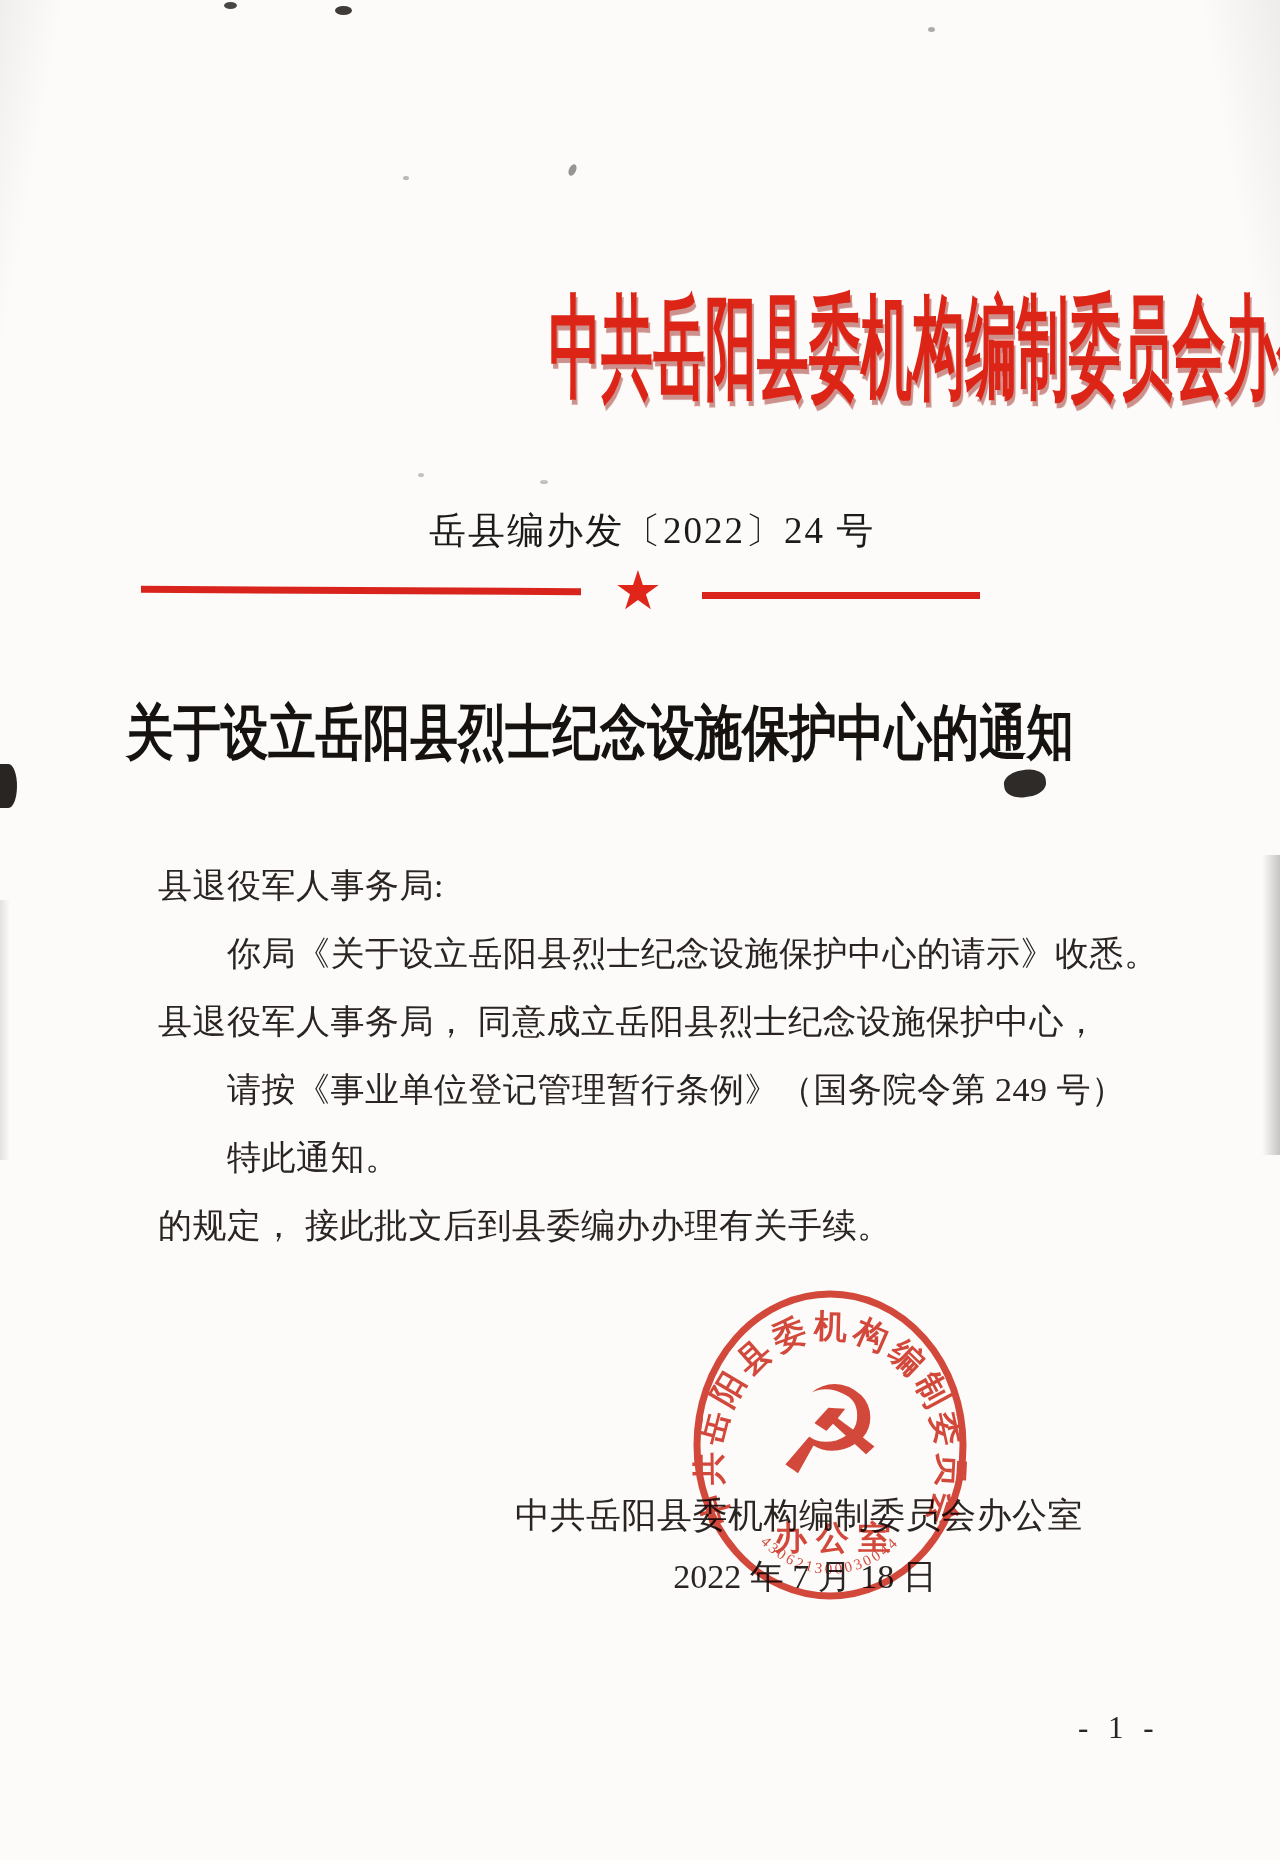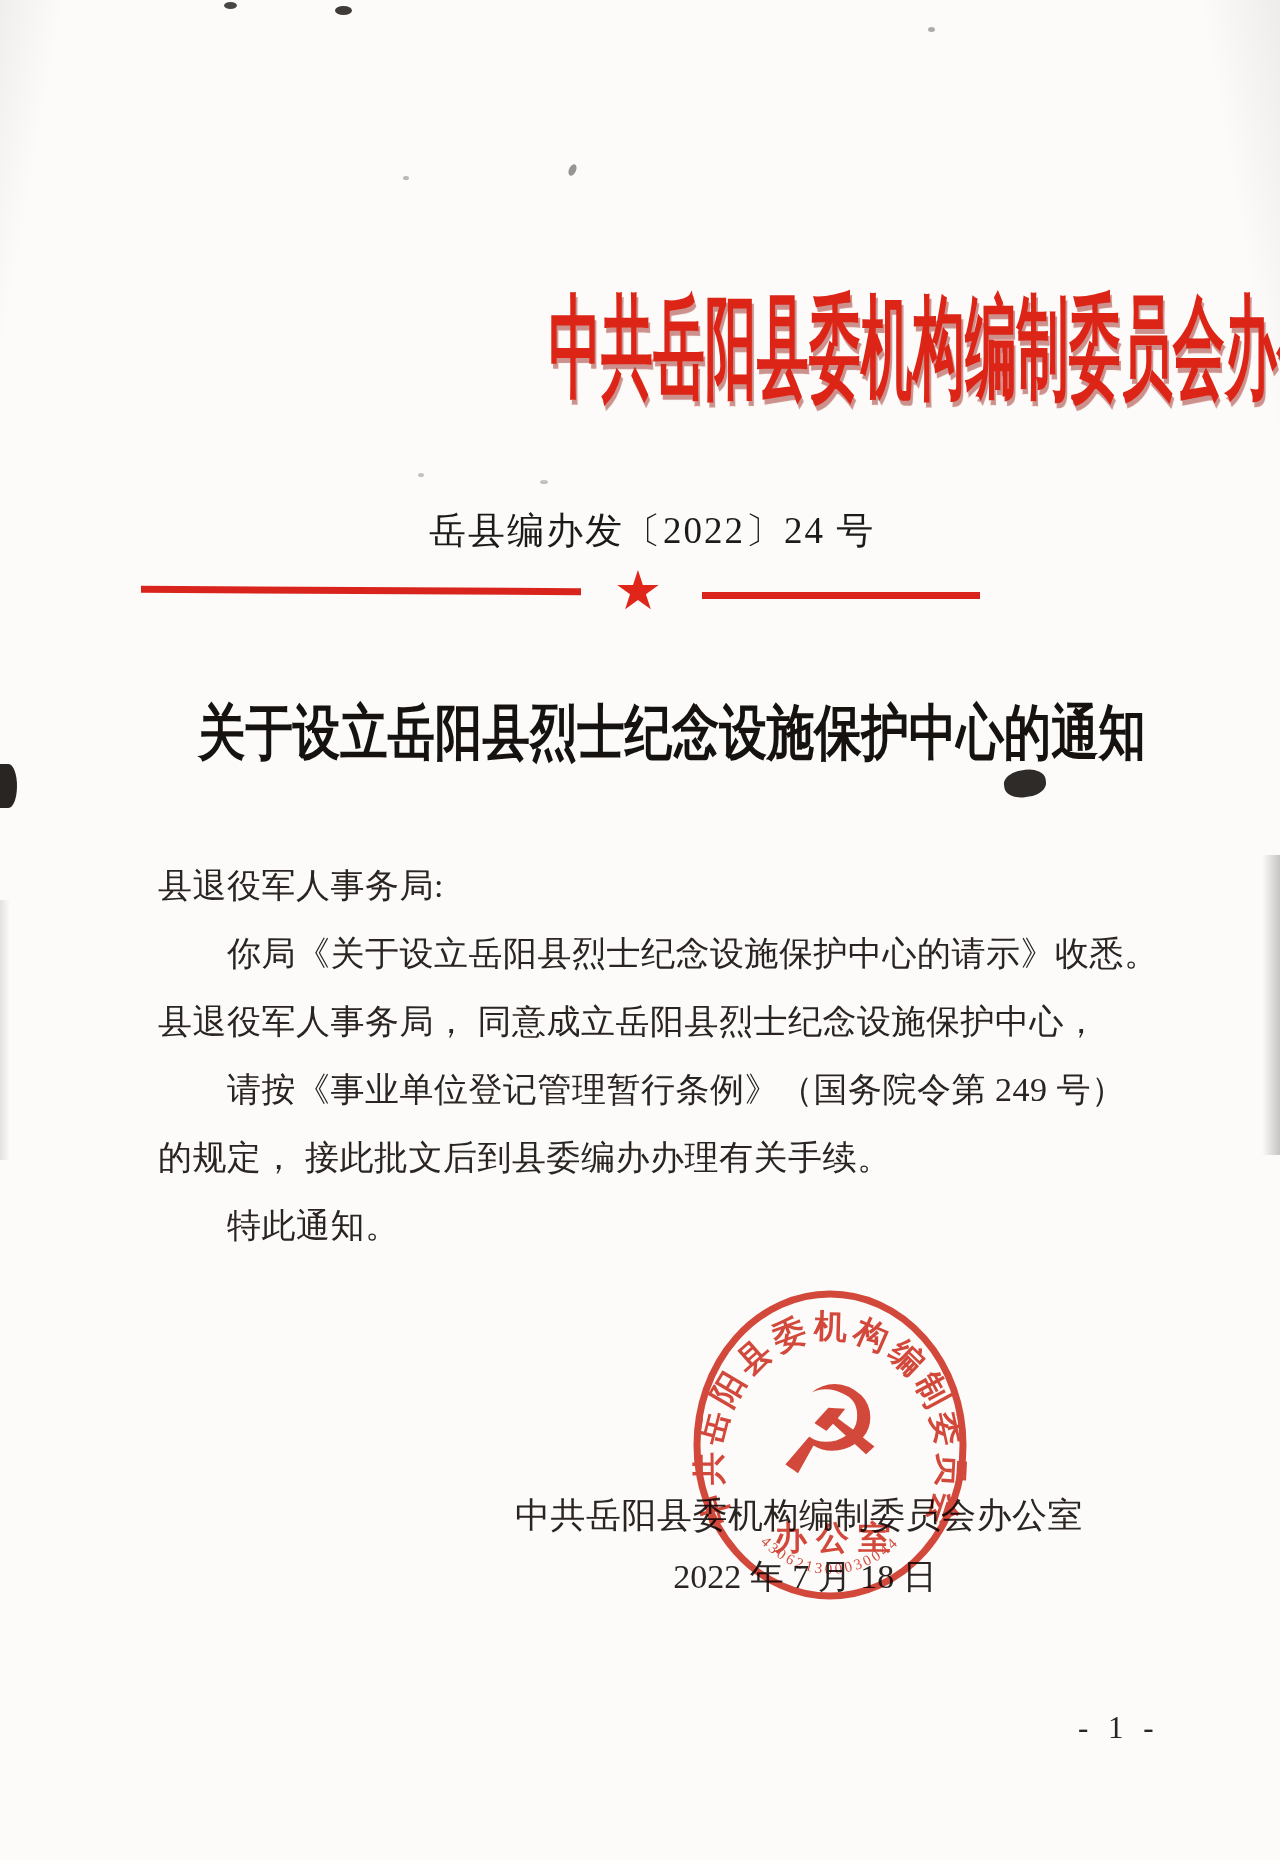--- a/index.html
+++ b/index.html
@@ -48,21 +48,21 @@
   }
   .rule-star{
     position:absolute;top:564px;left:600px;width:76px;
     text-align:center;font-size:54px;line-height:1;
     color:#e0251a;
     font-family:"DejaVu Sans",sans-serif;
   }
   
   .doc-title-wrap{
     position:absolute;top:700px;left:0;width:1272px;
-    text-align:right;line-height:1.1;
+    text-align:left;line-height:1.1;
   }
   .doc-title{
     display:inline-block;
     font-size:60px;font-weight:bold;color:#151210;
     transform:scaleX(0.79);transform-origin:center;
     white-space:nowrap;
   }
   
   .body-block{
     position:absolute;top:852px;left:158px;width:945px;
@@ -134,22 +134,22 @@
 
   <div class="doc-title-wrap">
     <span class="doc-title">关于设立岳阳县烈士纪念设施保护中心的通知</span>
   </div>
 
   <div class="body-block">
     <div class="body-line">县退役军人事务局:</div>
     <div class="body-line indent">你局《关于设立岳阳县烈士纪念设施保护中心的请示》收悉。</div>
     <div class="body-line">县退役军人事务局， 同意成立岳阳县烈士纪念设施保护中心，</div>
     <div class="body-line indent">请按《事业单位登记管理暂行条例》（国务院令第 249 号）</div>
+    <div class="body-line indent">特此通知。</div>
     <div class="body-line">的规定， 接此批文后到县委编办办理有关手续。</div>
-    <div class="body-line indent">特此通知。</div>
   </div>
 
   <div class="signature">中共岳阳县委机构编制委员会办公室</div>
   <div class="sign-date">2022 年 7 月 18 日</div>
 
   <svg class="seal" viewBox="0 0 294 324" xmlns="http://www.w3.org/2000/svg">
     <defs>
       <path id="seal-arc-top" d="M 49,238 A 110,126 0 1 1 245,238" fill="none"></path>
       <path id="seal-arc-bottom" d="M 50,214 A 104,120 0 0 0 244,214" fill="none"></path>
     </defs>

